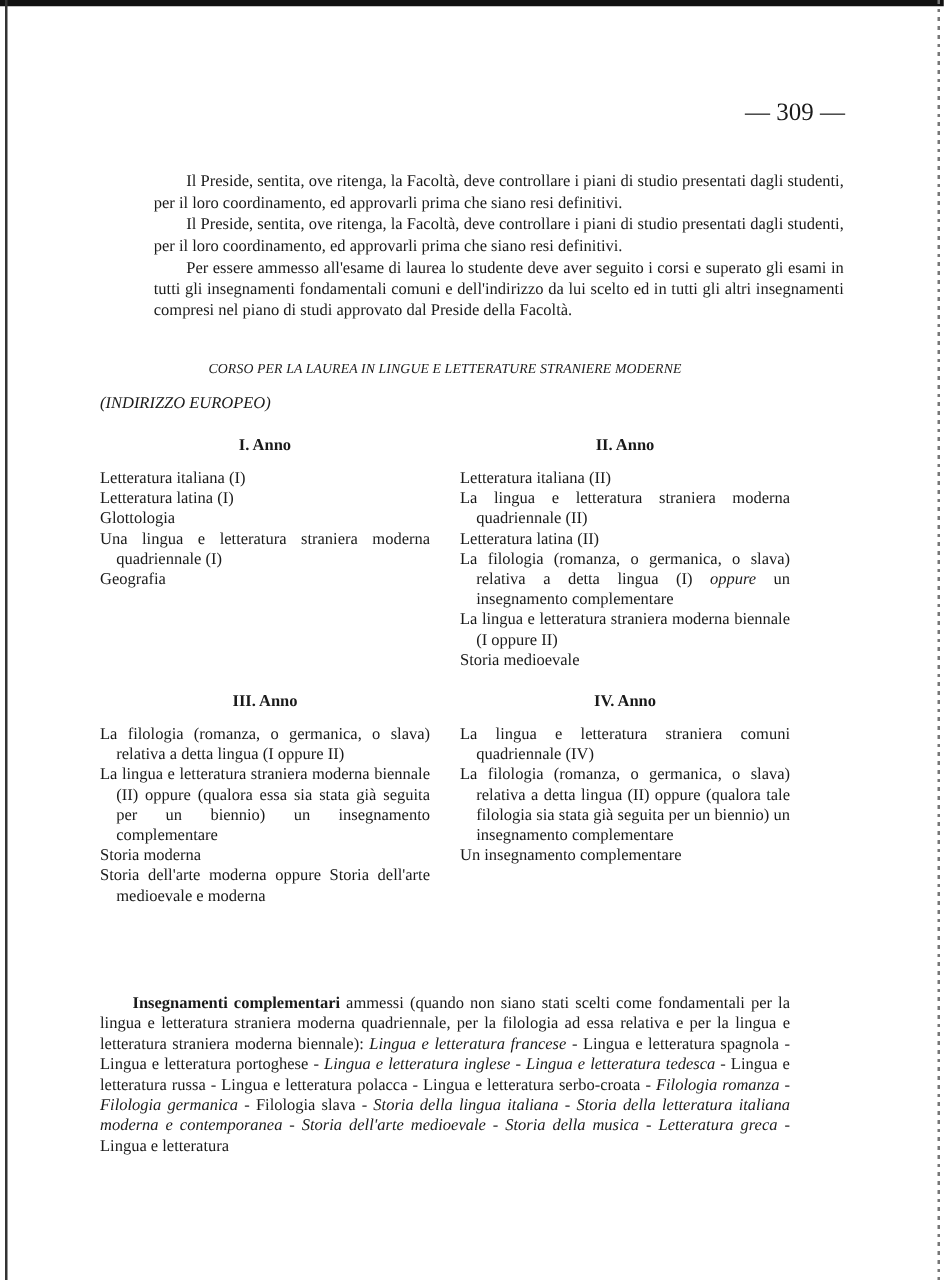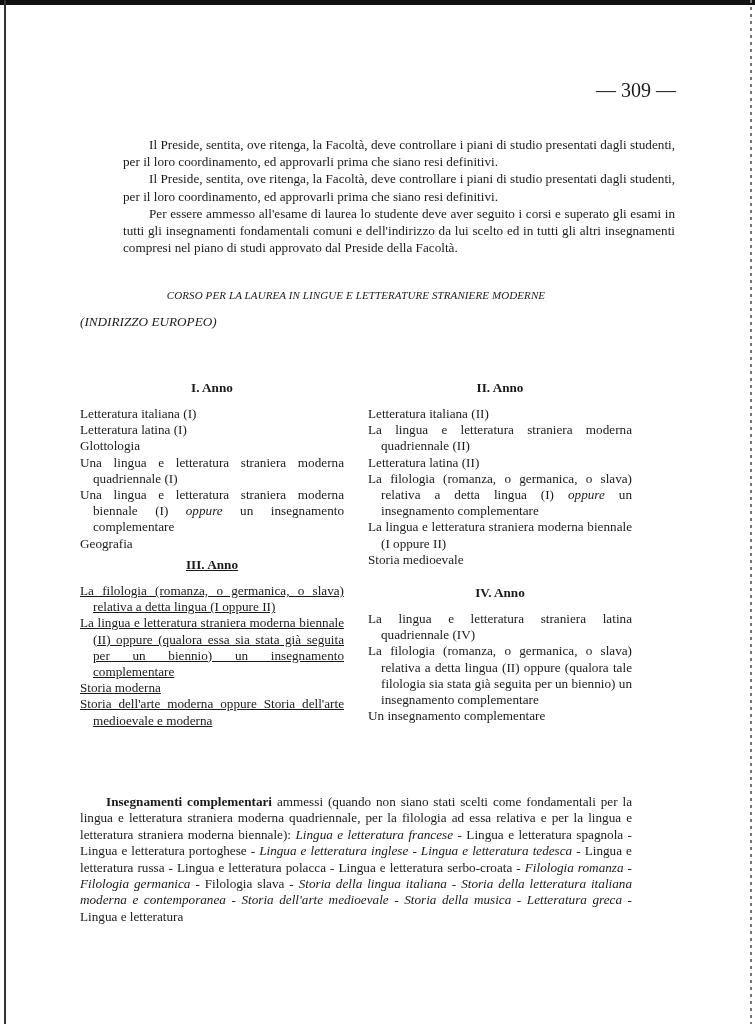--- a/index.html
+++ b/index.html
@@ -32,33 +32,33 @@
     .intro p { margin: 0; text-indent: 26px; }
     .course-title {
       position: absolute; top: 289px; left: 80px; width: 552px; text-align: center;
       font-style: italic; font-size: 11px; letter-spacing: 0.1px;
     }
     .course-subtitle {
       position: absolute; top: 314px; left: 80px; width: 552px; text-align: left;
       font-style: italic; font-size: 13.2px;
     }
     .year {
-      position: absolute; width: 264px; font-size: 13.2px; line-height: 16.2px; margin-top: 32px;
+      position: absolute; width: 264px; font-size: 13.2px; line-height: 16.2px;
     }
     .year h3 {
       margin: 0 0 10px 0; text-align: center; font-size: 13.2px; font-weight: bold;
       line-height: 16px;
     }
     .year ul { list-style: none; margin: 0; padding: 0; }
     .year li {
       padding-left: 13px; text-indent: -13px; text-align: justify;
     }
     #year-1 { left: 80px; top: 348px; }
     #year-2 { left: 368px; top: 348px; }
-    #year-3 { left: 80px; top: 525px; text-decoration: underline; }
+    #year-3 { left: 80px; top: 553px; }
     #year-4 { left: 368px; top: 553px; }
     .complementari {
       position: absolute; top: 794px; left: 80px; width: 552px;
       font-size: 13.2px; line-height: 16.4px; text-align: justify;
       text-indent: 26px;
     }
     .complementari b { font-weight: bold; }
     .complementari i { font-style: italic; }
     em { font-style: italic; }
   </style>
@@ -80,21 +80,20 @@
 <div class="course-title">CORSO PER LA LAUREA IN LINGUE E LETTERATURE STRANIERE MODERNE</div>
 <div class="course-subtitle">(INDIRIZZO EUROPEO)</div>
 
 <div class="year" id="year-1">
   <h3>I. Anno</h3>
   <ul>
       <li>Letteratura italiana (I)</li>
       <li>Letteratura latina (I)</li>
       <li>Glottologia</li>
       <li>Una lingua e letteratura straniera moderna quadriennale (I)</li>
-      <li><span>Una lingua e letteratura straniera moderna biennale (I) </span><em>oppure</em><span> un insegnamento complementare</span></li>
       <li>Geografia</li>
     </ul>
 </div>
 <div class="year" id="year-2">
   <h3>II. Anno</h3>
   <ul>
       <li>Letteratura italiana (II)</li>
       <li>La lingua e letteratura straniera moderna quadriennale (II)</li>
       <li>Letteratura latina (II)</li>
       <li><span>La filologia (romanza, o germanica, o slava) relativa a detta lingua (I) </span><em>oppure</em><span> un insegnamento complementare</span></li>
@@ -107,21 +106,21 @@
   <ul>
       <li>La filologia (romanza, o germanica, o slava) relativa a detta lingua (I oppure II)</li>
       <li>La lingua e letteratura straniera moderna biennale (II) oppure (qualora essa sia stata già seguita per un biennio) un insegnamento complementare</li>
       <li>Storia moderna</li>
       <li>Storia dell'arte moderna oppure Storia dell'arte medioevale e moderna</li>
     </ul>
 </div>
 <div class="year" id="year-4">
   <h3>IV. Anno</h3>
   <ul>
-      <li>La lingua e letteratura straniera latina quadriennale (IV)</li>
+      <li>La lingua e letteratura straniera comuni quadriennale (IV)</li>
       <li>La filologia (romanza, o germanica, o slava) relativa a detta lingua (II) oppure (qualora tale filologia sia stata già seguita per un biennio) un insegnamento complementare</li>
       <li>Un insegnamento complementare</li>
     </ul>
 </div>
 
 <div class="complementari">
   <b>Insegnamenti complementari</b><span> ammessi (quando non siano stati scelti come fondamentali per la lingua e letteratura straniera moderna quadriennale, per la filologia ad essa relativa e per la lingua e letteratura straniera moderna biennale): </span><span id="comp-list"><i>Lingua e letteratura francese</i><span> - </span><span>Lingua e letteratura spagnola</span><span> - </span><span>Lingua e letteratura portoghese</span><span> - </span><i>Lingua e letteratura inglese</i><span> - </span><i>Lingua e letteratura tedesca</i><span> - </span><span>Lingua e letteratura russa</span><span> - </span><span>Lingua e letteratura polacca</span><span> - </span><span>Lingua e letteratura serbo-croata</span><span> - </span><i>Filologia romanza</i><span> - </span><i>Filologia germanica</i><span> - </span><span>Filologia slava</span><span> - </span><i>Storia della lingua italiana</i><span> - </span><i>Storia della letteratura italiana moderna e contemporanea</i><span> - </span><i>Storia dell'arte medioevale</i><span> - </span><i>Storia della musica</i><span> - </span><i>Letteratura greca</i><span> - </span><span>Lingua e letteratura</span></span>
 </div>
 
 </body></html>

